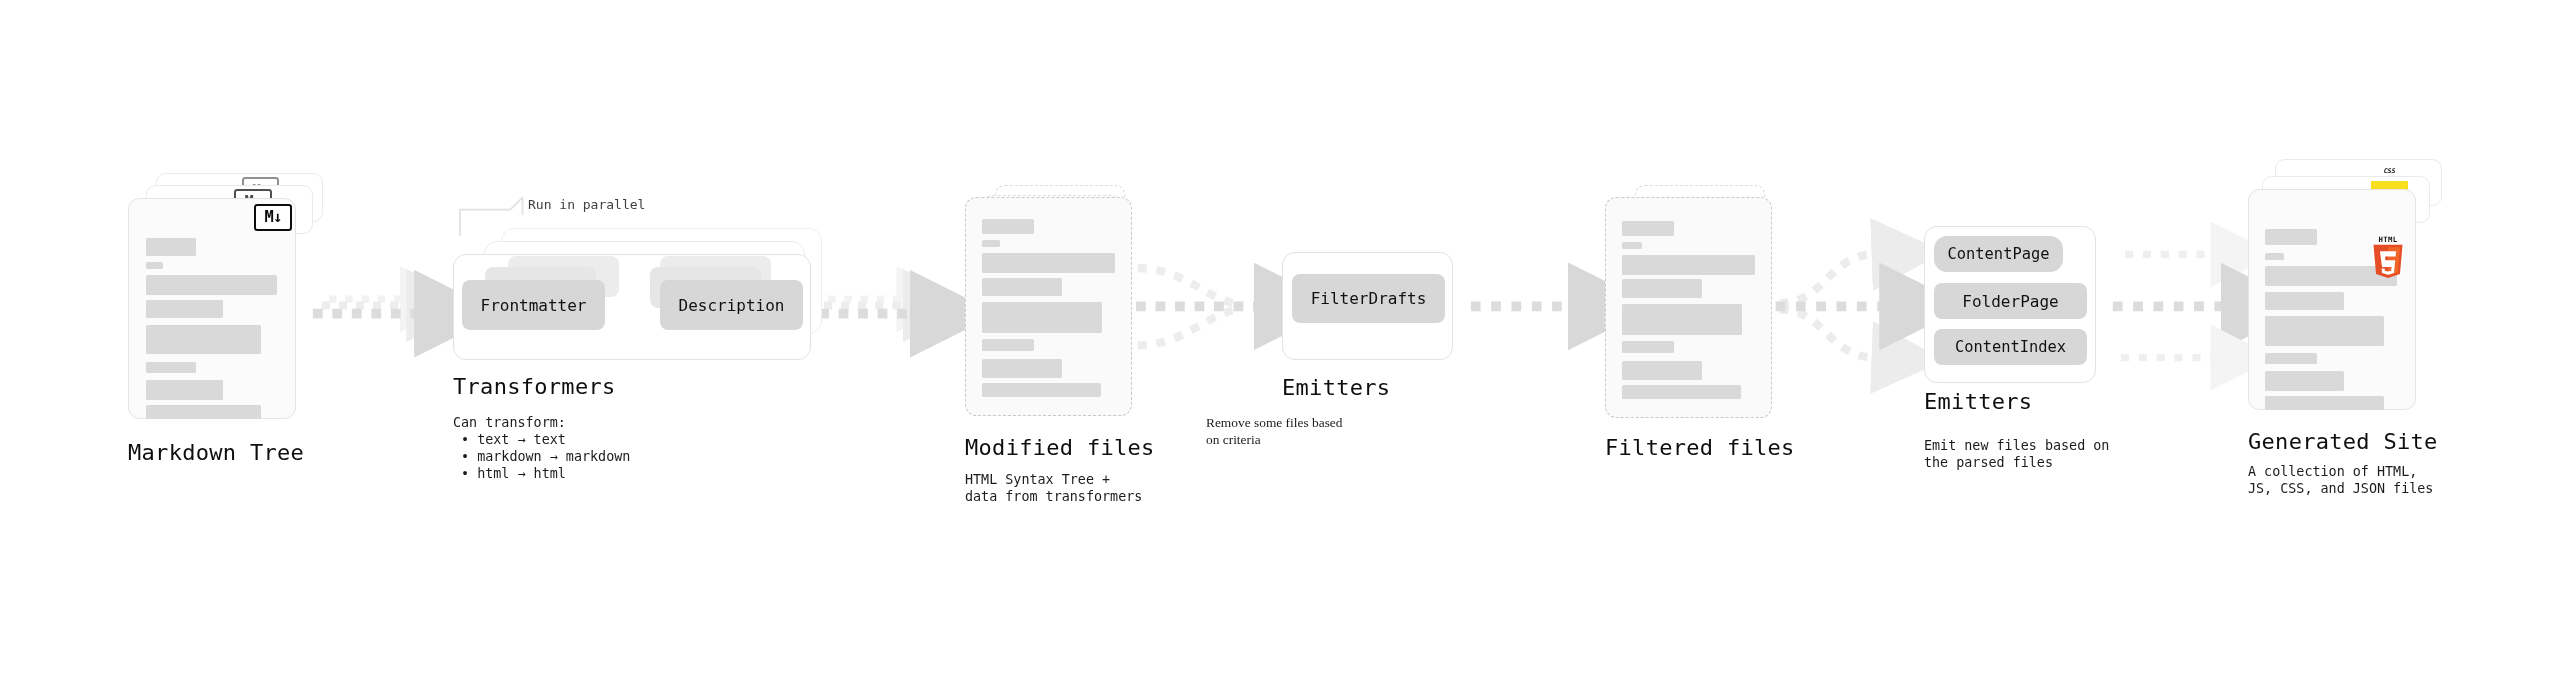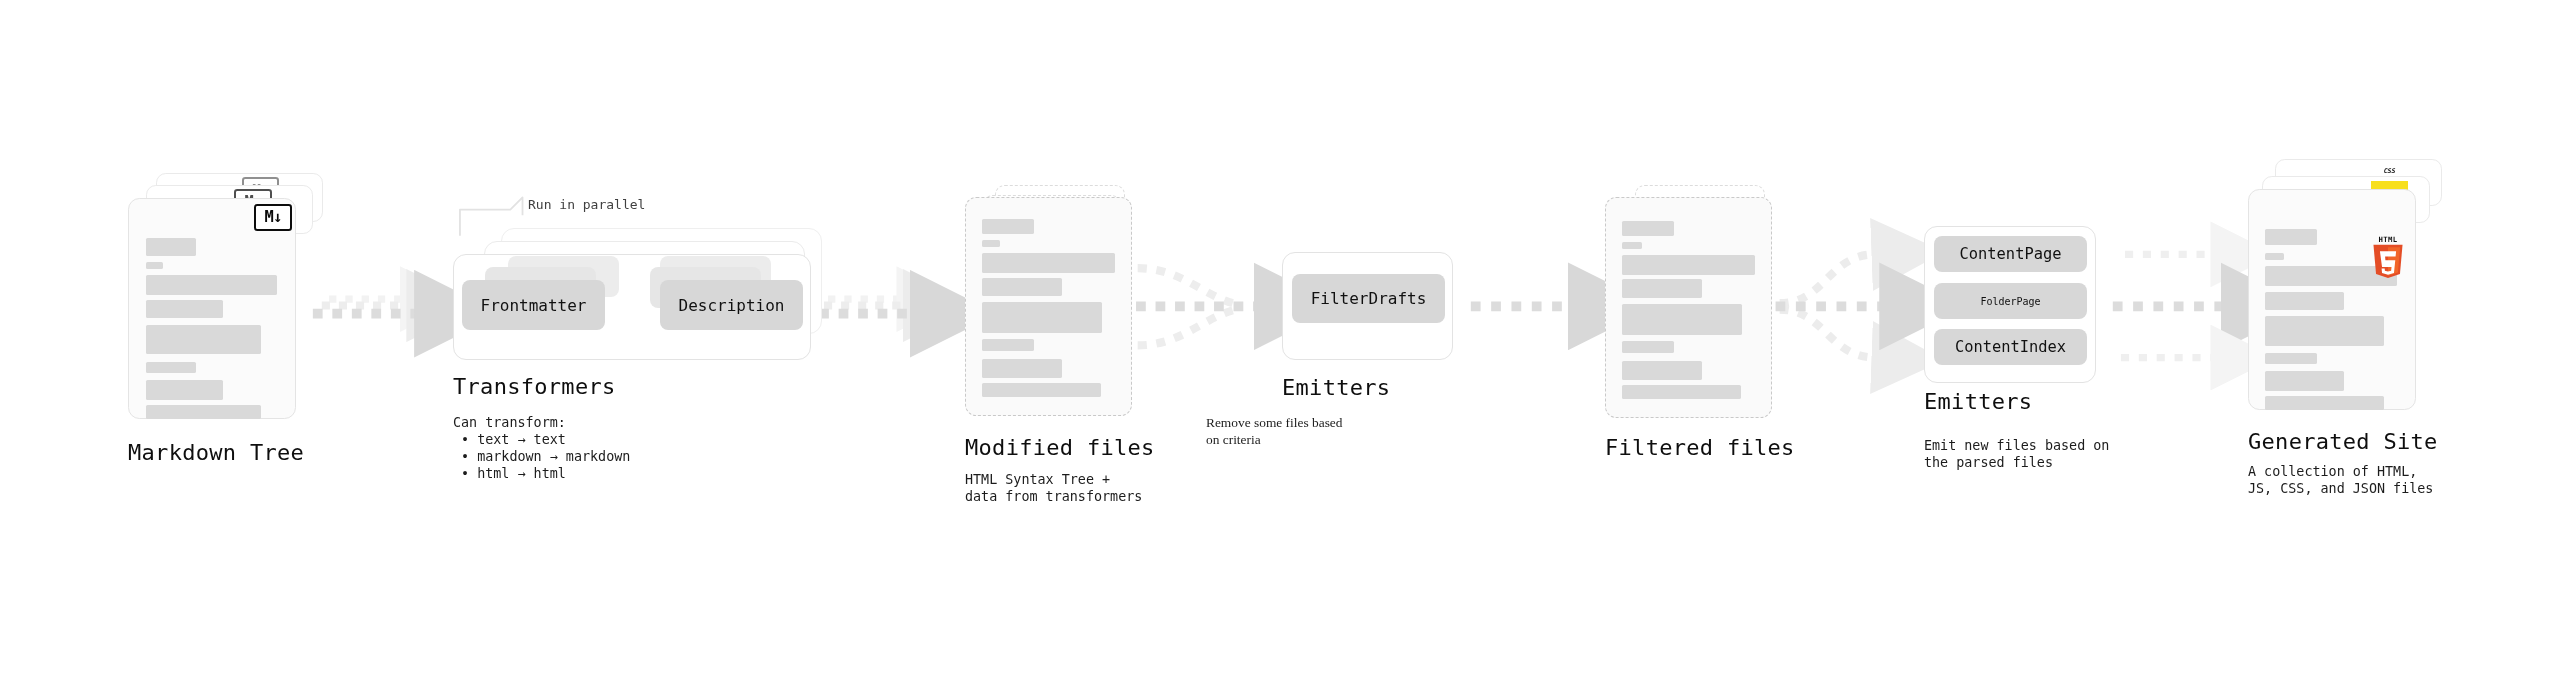--- a/index.html
+++ b/index.html
@@ -198,22 +198,22 @@
       <div class="skel" style="left:16.3px;top:143px;width:52px;height:12.2px;"></div>
       <div class="skel" style="left:16.3px;top:163px;width:80px;height:18.7px;"></div>
       <div class="skel" style="left:16.3px;top:187px;width:119px;height:14px;"></div>
     </div>
 
     <div class="title" style="left:1605px;top:435px;">Filtered files</div>
   </div>
 
   <div>
     <div class="gbox" style="left:1924px;top:226px;width:172px;height:157px;"></div>
-    <div class="chip" style="left:1934px;top:236px;width:153px;height:36px;font-size:15.4px;">ContentPage</div>
-    <div class="chip" style="left:1934px;top:283px;width:153px;height:36px;font-size:10px;">FolderPage</div>
+    <div class="chip" style="left:1934px;top:236px;width:129px;height:36px;font-size:15.4px;border-radius:13px;">ContentPage</div>
+    <div class="chip" style="left:1934px;top:283px;width:153px;height:36px;font-size:16px;">FolderPage</div>
     <div class="chip" style="left:1934px;top:329px;width:153px;height:36px;font-size:15.4px;">ContentIndex</div>
 
     <div class="title" style="left:1924px;top:389px;">Emitters</div>
     <div class="sub" style="left:1924px;top:437px;">Emit new files based on
 the parsed files</div>
   </div>
 
   <div>
     <div class="doccard ghost" style="left:2275px;top:159px;width:167px;height:47px;border-radius:9.8px;"></div>
     <div class="cssbadge" style="left:2370px;top:168px;width:39px;height:11.4px;font-style:italic;">

